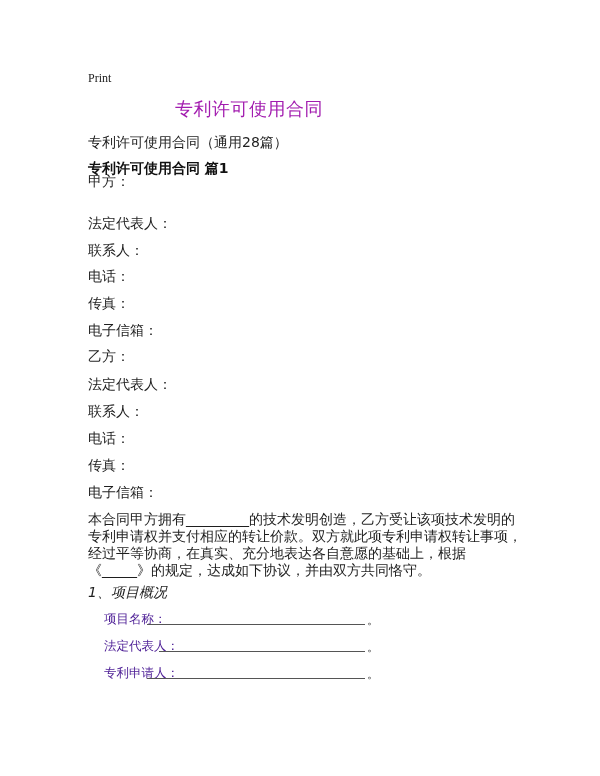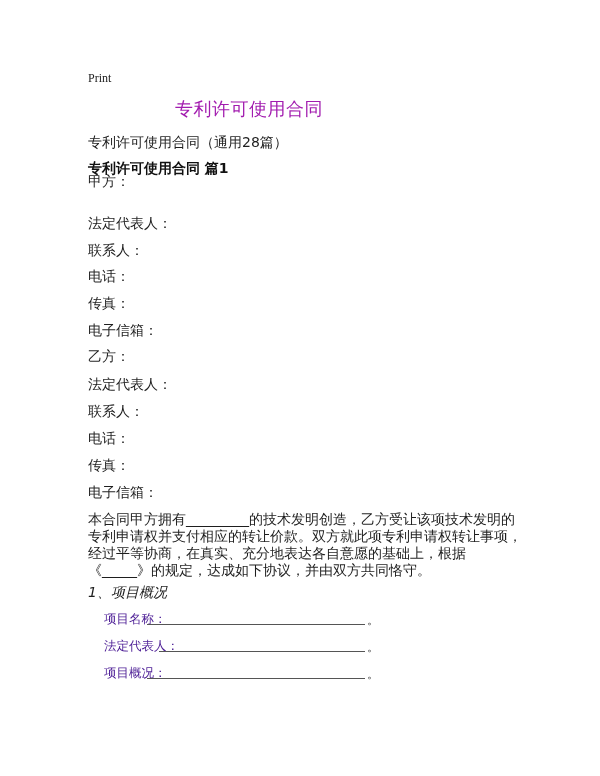--- a/index.html
+++ b/index.html
@@ -113,17 +113,17 @@
   <div class="line" style="top:584px;font-style:italic;">1、项目概况</div>
 
   <div class="field-row" style="top:611px;">项目名称：</div>
   <div class="field-underline" style="left:147px; width:218px; top:624px;"></div>
   <div class="field-end" style="left:367px; top:612px;">。</div>
 
   <div class="field-row" style="top:638px;">法定代表人：</div>
   <div class="field-underline" style="left:159px; width:206px; top:651px;"></div>
   <div class="field-end" style="left:367px; top:639px;">。</div>
 
-  <div class="field-row" style="top:665px;">项目概况：</div>
+  <div class="field-row" style="top:665px;">专利申请人：</div>
   <div class="field-underline" style="left:147px; width:218px; top:678px;"></div>
   <div class="field-end" style="left:367px; top:666px;">。</div>
 
 </div>
 
 </body></html>

